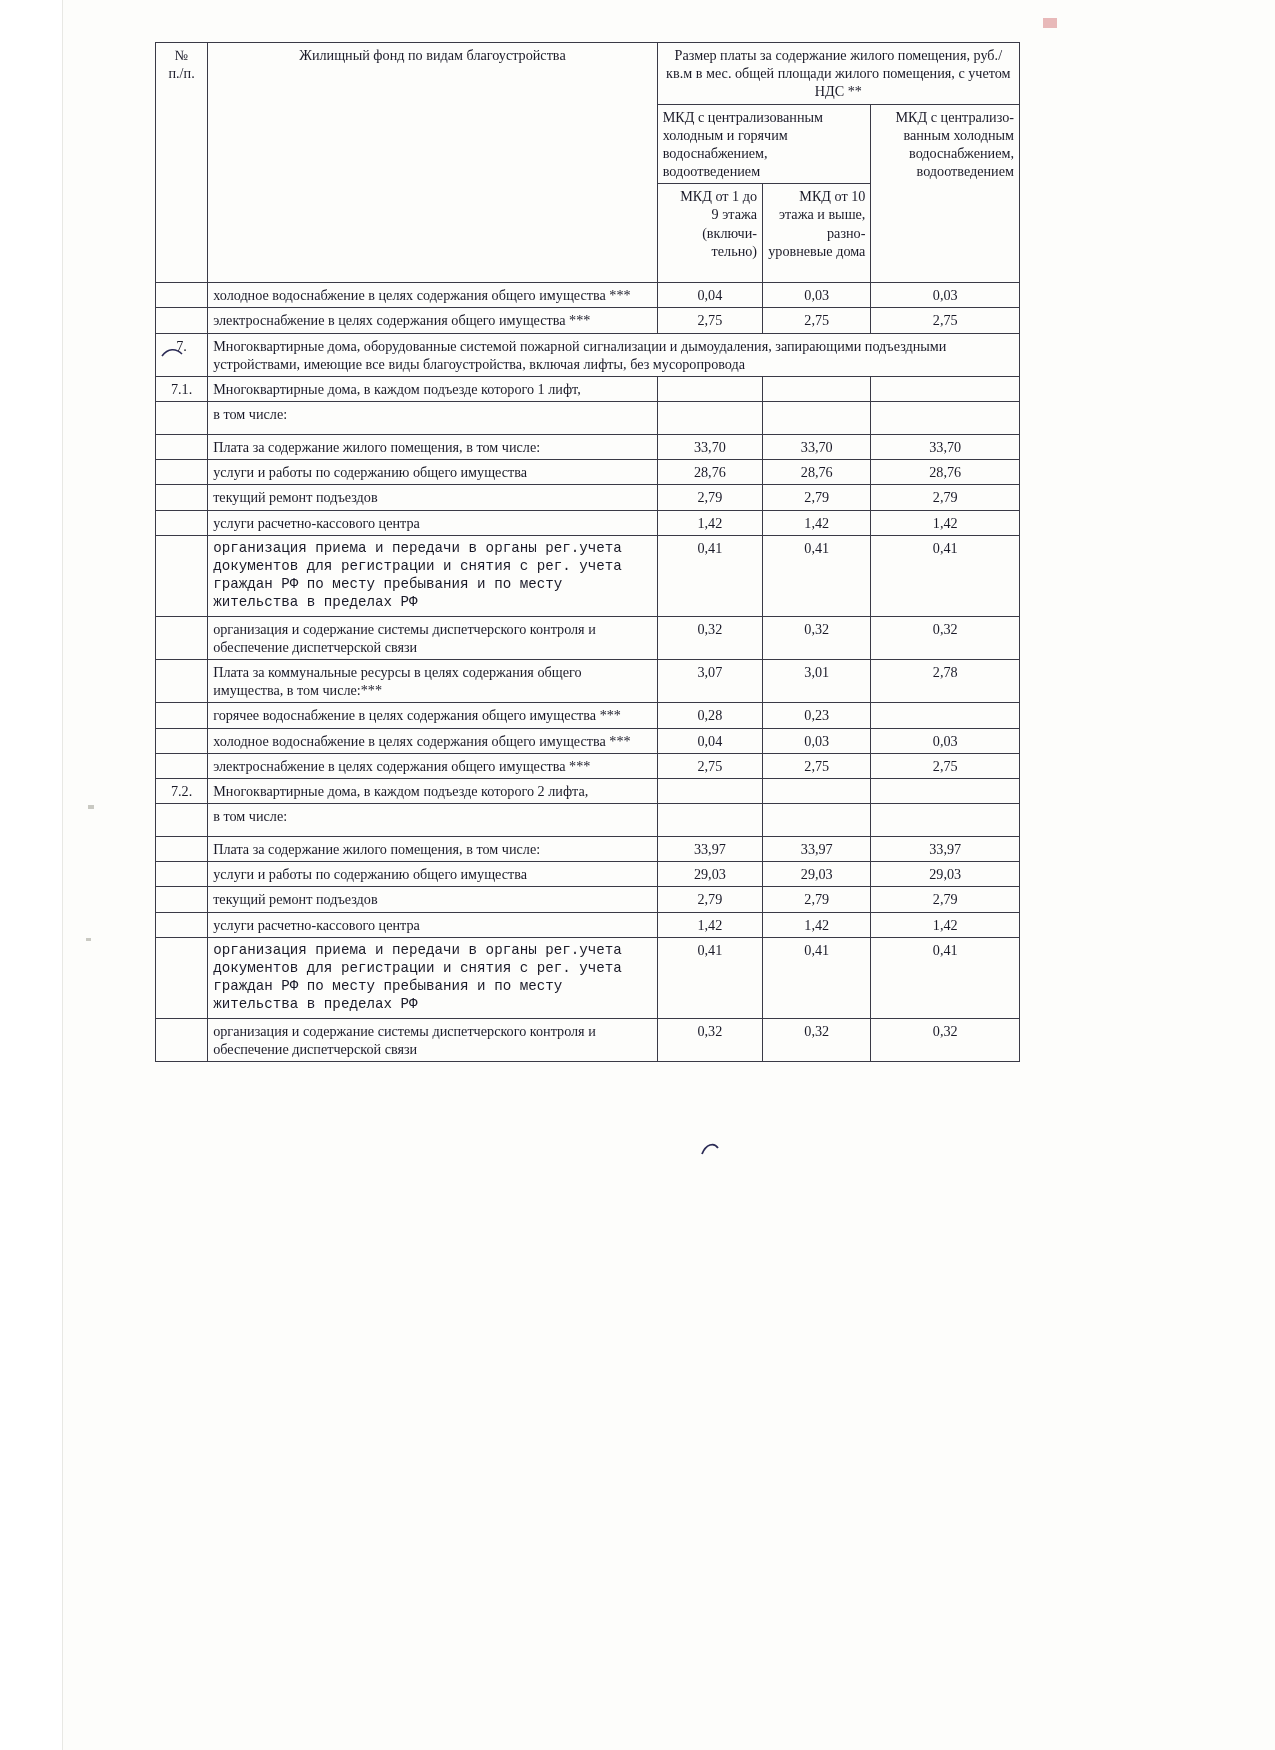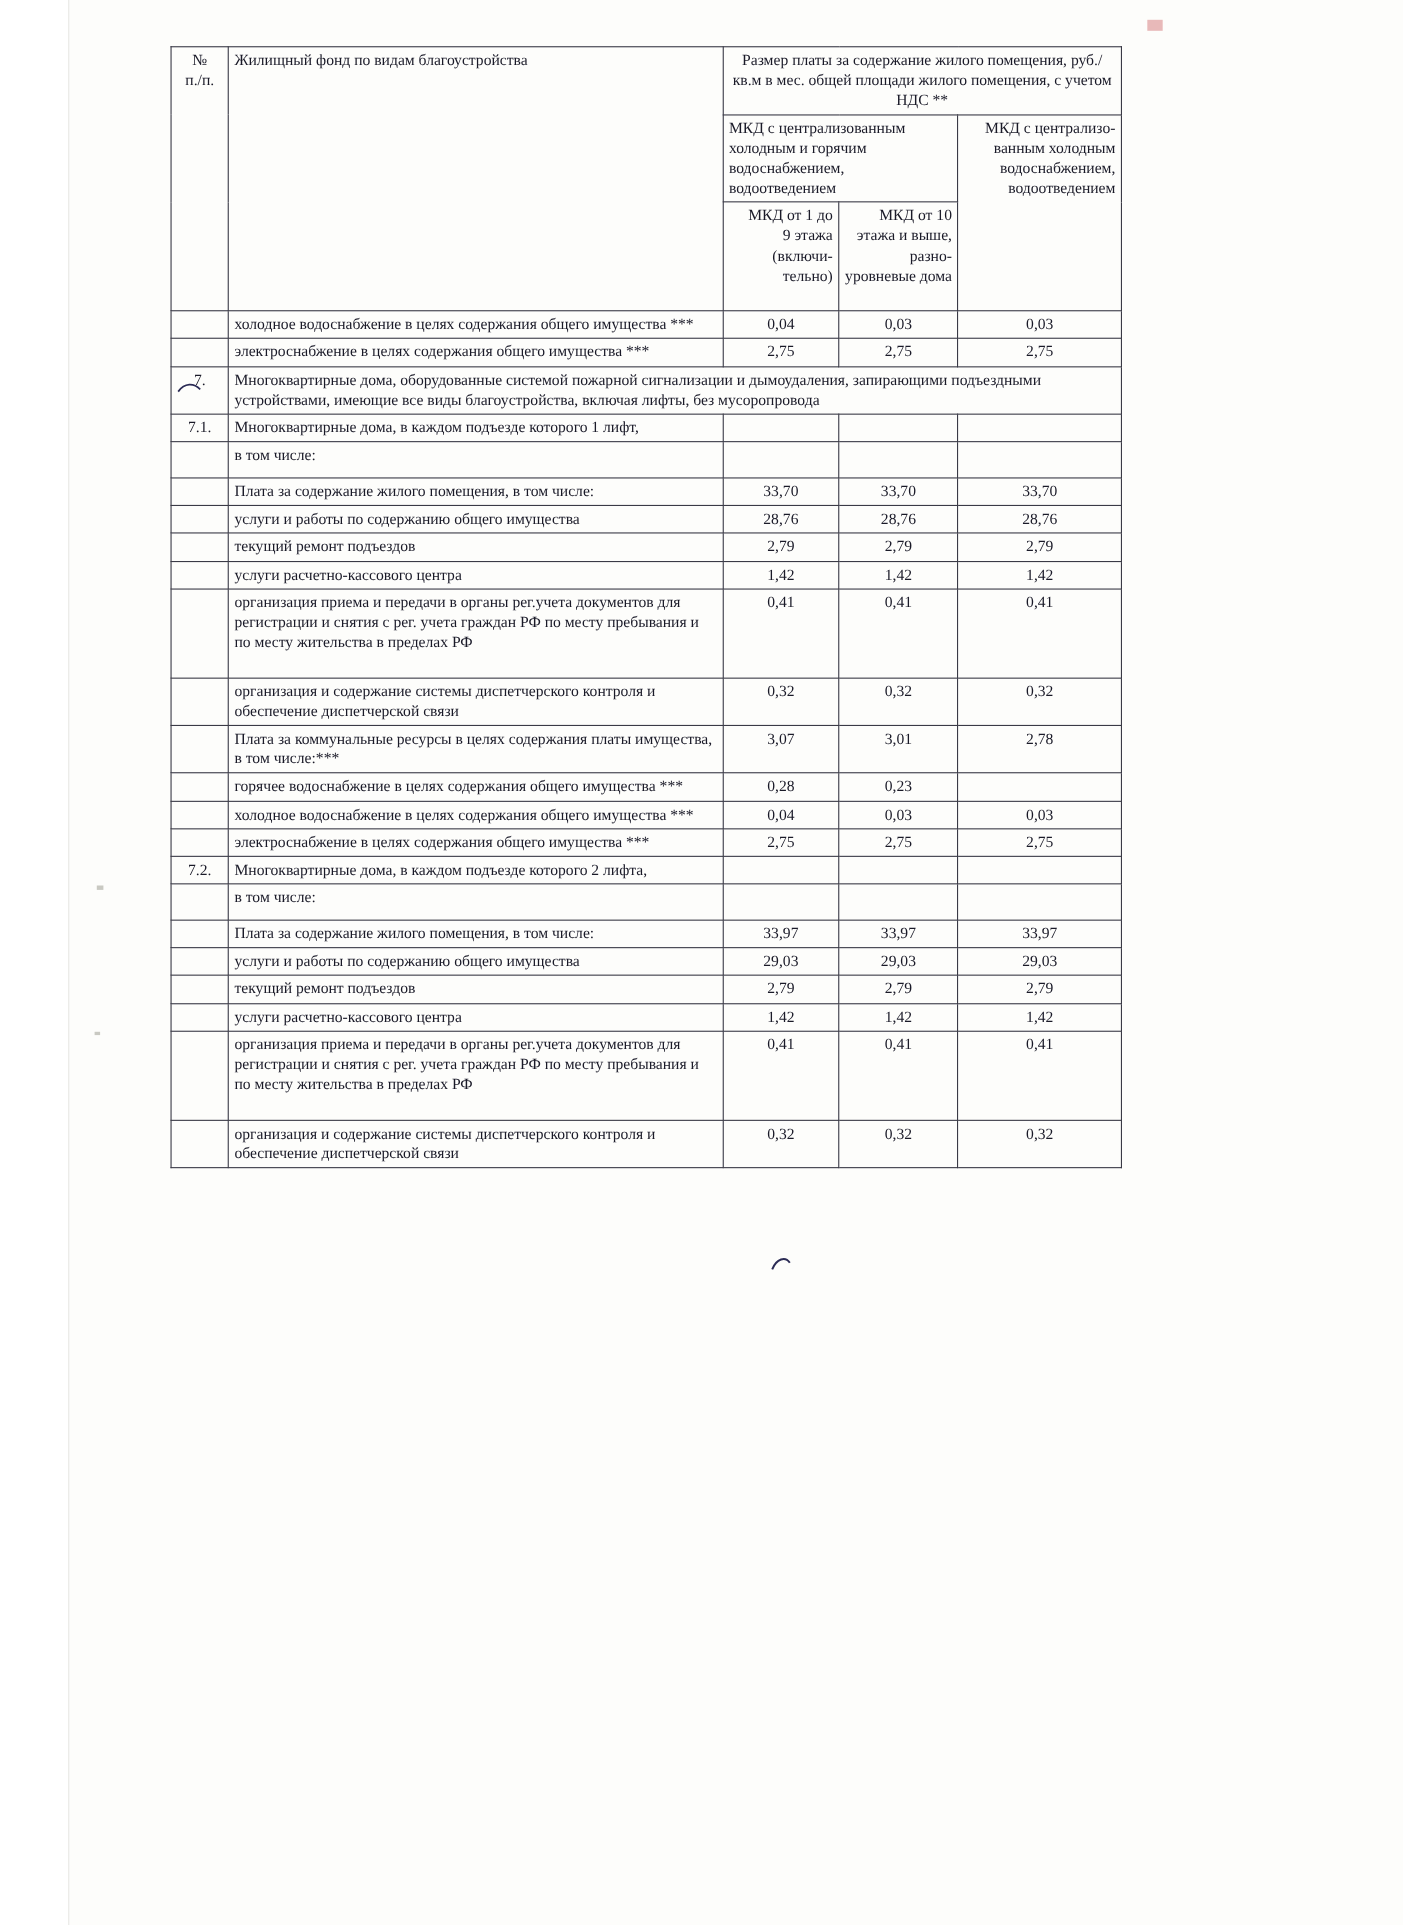--- a/index.html
+++ b/index.html
@@ -52,21 +52,21 @@
   }
   .c-num { width: 52px; text-align: center; }
   .c-name { width: 448px; }
   .c-v1 { width: 105px; text-align: center; }
   .c-v2 { width: 108px; text-align: center; }
   .c-v3 { width: 148px; text-align: center; }
   .num-cell { text-align: center; vertical-align: middle; font-size: 15px; }
   .val { text-align: center; vertical-align: middle; font-size: 15.5px; }
   .indent1 { padding-left: 18px; }
   .indent0 { padding-left: 5px; }
-  .tall { height: 74px; }
+  .tall { height: 74px; font-family: Liberation Mono, monospace; }
   .pad-v { padding-top: 6px; padding-bottom: 6px; margin-top: 18px; }
   .title-head {
     text-align: center;
     vertical-align: middle;
     font-size: 14.6px;
     line-height: 1.5;
     padding: 8px 12px;
     margin-top: 40px;
   }
   .sub-head {
@@ -76,20 +76,21 @@
     padding: 6px 8px;
   }
   .sub-head-sm {
     text-align: right;
     vertical-align: middle;
     font-size: 14.2px;
     line-height: 1.45;
     padding: 6px 6px;
   }
   .name-head {
+    text-align: center;
     vertical-align: middle;
     font-size: 16px;
     font-family: Liberation Serif, serif;
   }
   .np {
     text-align: center;
     vertical-align: middle;
     font-size: 15px;
     line-height: 1.3;
   }
@@ -216,21 +217,21 @@
         </tr>
         <tr>
           <td class="num-cell"></td>
           <td class="indent1 pad-v">организация и содержание системы диспетчерского контроля и обеспечение диспетчерской связи</td>
           <td class="val">0,32</td>
           <td class="val">0,32</td>
           <td class="val">0,32</td>
         </tr>
         <tr>
           <td class="num-cell"></td>
-          <td class="indent0 pad-v">Плата за коммунальные ресурсы в целях содержания платы имущества, в том числе:***</td>
+          <td class="indent0 pad-v">Плата за коммунальные ресурсы в целях содержания общего имущества, в том числе:***</td>
           <td class="val">3,07</td>
           <td class="val">3,01</td>
           <td class="val">2,78</td>
         </tr>
         <tr>
           <td class="num-cell"></td>
           <td class="indent1 pad-v">горячее водоснабжение  в целях содержания общего имущества ***</td>
           <td class="val">0,28</td>
           <td class="val">0,23</td>
           <td class="val"></td>

